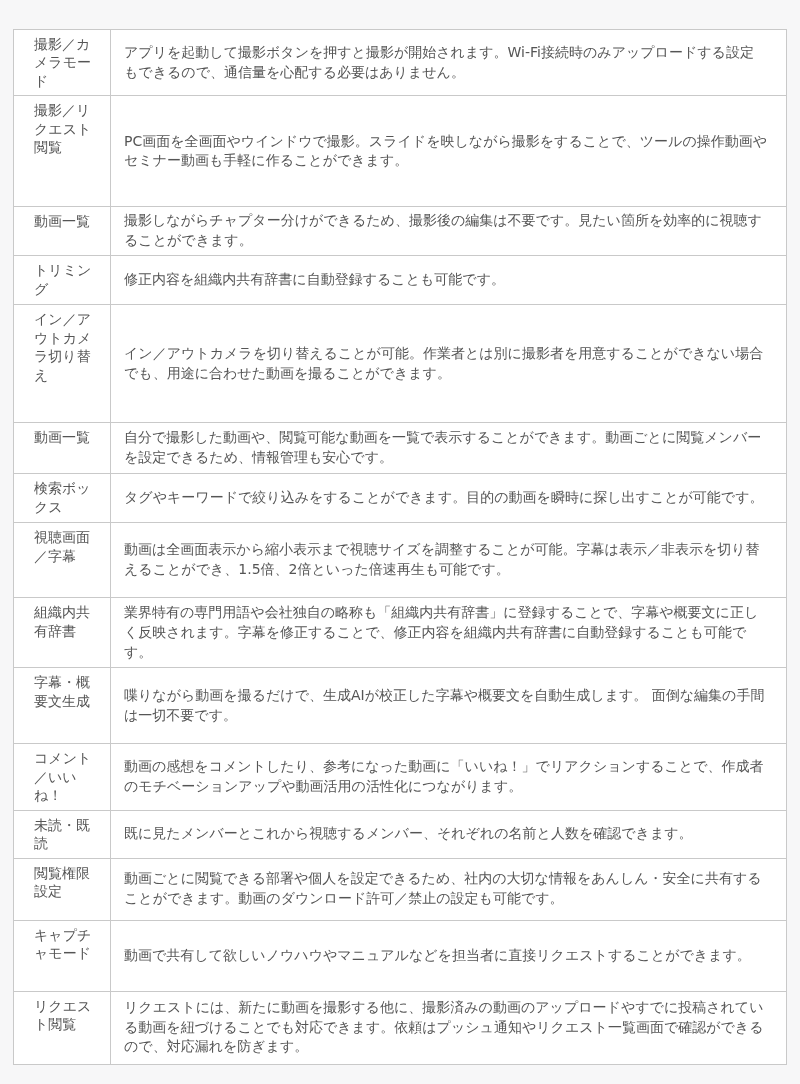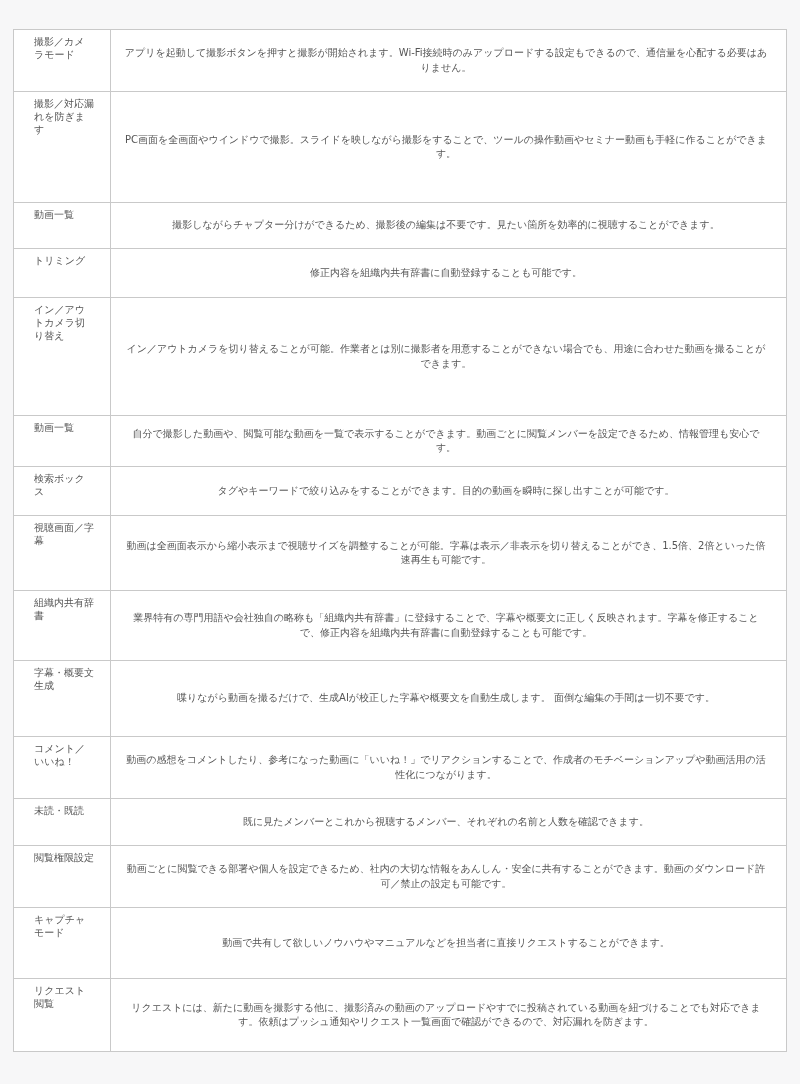--- a/index.html
+++ b/index.html
@@ -19,34 +19,34 @@
   table.feature-table {
     border-collapse: collapse;
     table-layout: fixed;
     width: 774px;
     background: #ffffff;
   }
   table.feature-table col.col-feature { width: 97px; }
   table.feature-table td {
     border: 1px solid #c9c9c9;
     color: #555555;
-    font-size: 10px;
+    font-size: 14px;
     box-sizing: border-box;
   }
   td.feature-cell {
     vertical-align: top;
     text-align: left;
     padding: 5px 16px 5px 20px;
     line-height: 1.32;
     word-break: break-all;
     overflow-wrap: anywhere;
   }
   td.description-cell {
     vertical-align: middle;
-    text-align: center;
+    text-align: left;
     padding: 4px 18px 4px 13px;
     line-height: 1.42;
   }
   
   tbody tr:nth-child(1)  { height: 62px; }
   tbody tr:nth-child(2)  { height: 111px; }
   tbody tr:nth-child(3)  { height: 46px; }
   tbody tr:nth-child(4)  { height: 49px; }
   tbody tr:nth-child(5)  { height: 118px; }
   tbody tr:nth-child(6)  { height: 51px; }
@@ -69,21 +69,21 @@
       <col class="col-feature">
       <col class="col-description">
     </colgroup>
     <tbody>
   <tr>
     <td class="feature-cell">撮影／カメラモード</td>
     <td class="description-cell">アプリを起動して撮影ボタンを押すと撮影が開始されます。Wi-Fi接続時のみアップロードする設定もできるので、通信量を心配する必要はありません。</td>
   </tr>
 
   <tr>
-    <td class="feature-cell">撮影／対応漏れを防ぎます</td>
+    <td class="feature-cell">撮影／リクエスト閲覧</td>
     <td class="description-cell">PC画面を全画面やウインドウで撮影。スライドを映しながら撮影をすることで、ツールの操作動画やセミナー動画も手軽に作ることができます。</td>
   </tr>
 
   <tr>
     <td class="feature-cell">動画一覧</td>
     <td class="description-cell">撮影しながらチャプター分けができるため、撮影後の編集は不要です。見たい箇所を効率的に視聴することができます。</td>
   </tr>
 
   <tr>
     <td class="feature-cell">トリミング</td>

